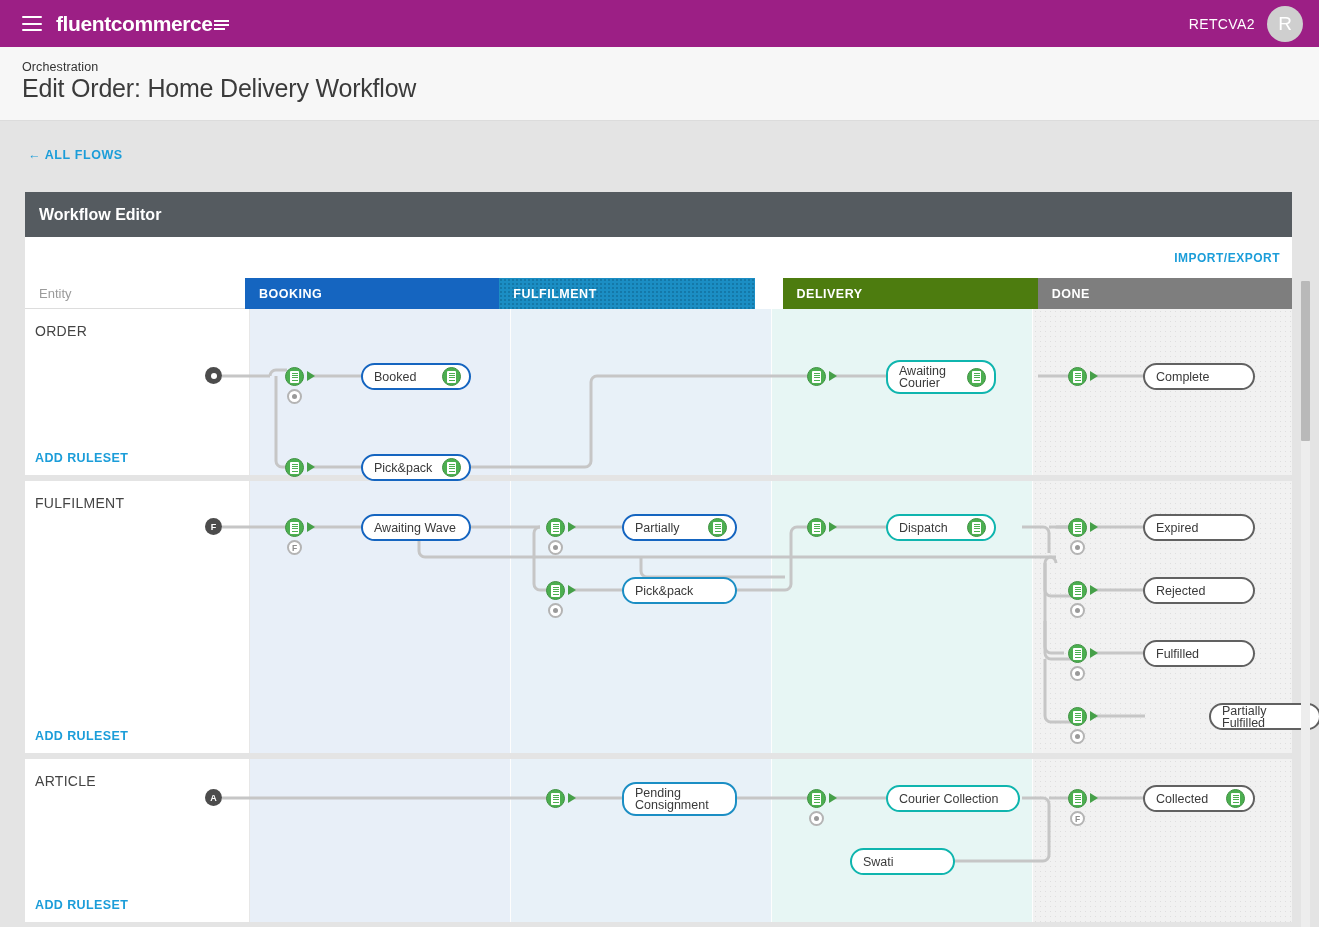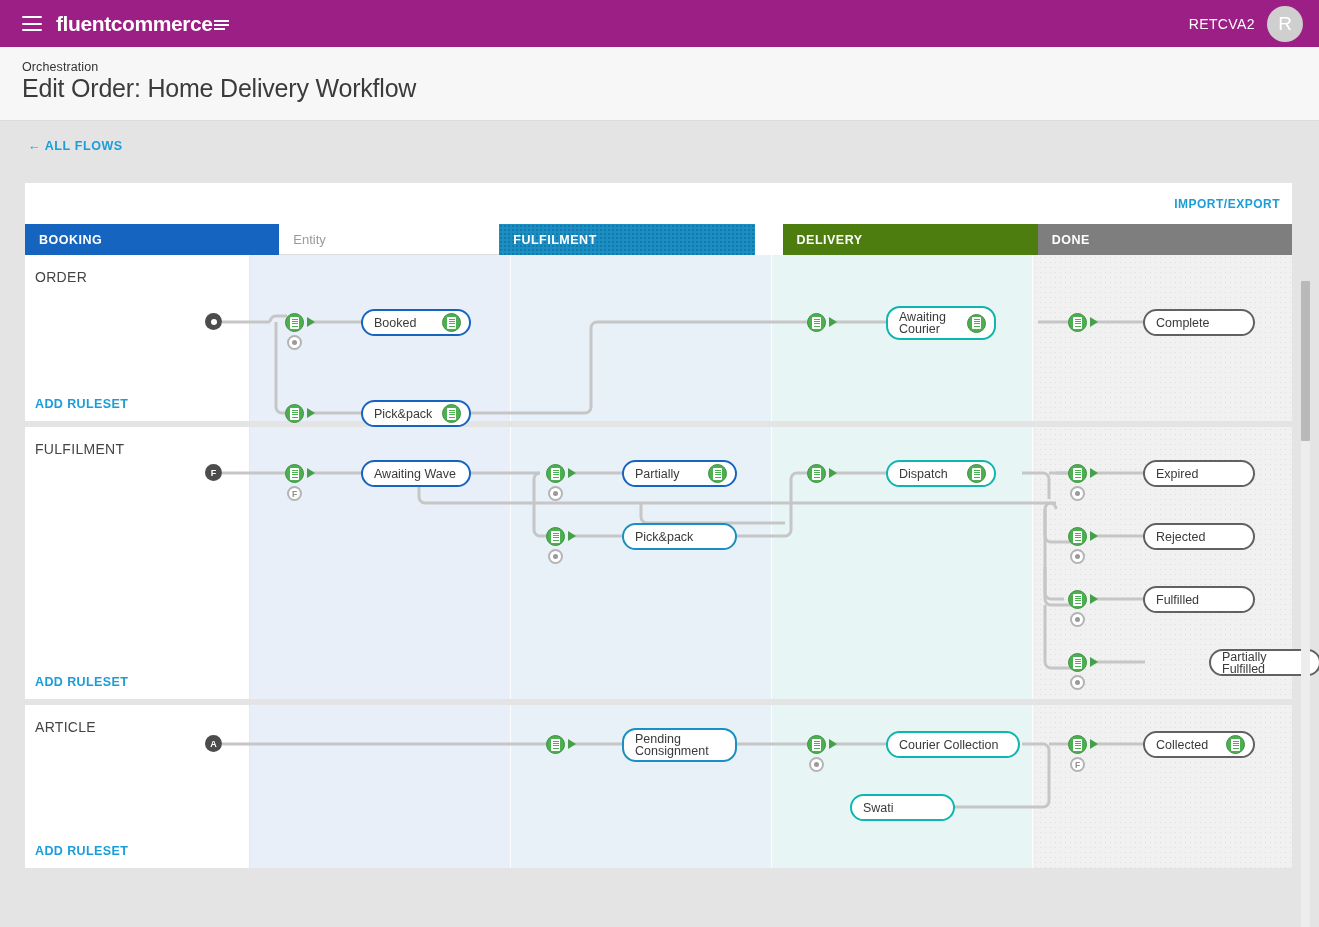--- a/index.html
+++ b/index.html
@@ -36,21 +36,21 @@
 
   
   .pagehead {
     background: #f7f7f7; border-bottom: 1px solid #dcdcdc;
     padding: 13px 0 15px 22px; height: 74px;
   }
   .crumb { font-size: 12.5px; font-weight: normal; color: #333; letter-spacing: .1px; }
   .pagetitle { font-size: 25px; color: #3b3b3b; margin-top: 0; letter-spacing: -.2px; }
 
   
-  .subbar { height: 62px; padding: 15px 0 0 28px; background: #e4e4e4; }
+  .subbar { height: 62px; padding: 15px 0 0 28px; background: #e4e4e4; margin-top: 9px; }
   .allflows { color: #1b9dd9; font-size: 12.5px; font-weight: bold; letter-spacing: .6px;
     text-decoration: none; cursor: pointer; }
 
   
   .panel { margin: 0 28px 0 25px; background: #fff; width: 1267px; }
   .panel-head { background: #555b60; color: #fff; height: 45px;
     display: flex; align-items: center; padding-left: 14px;
     font-size: 16px; font-weight: bold; }
   .panel-tools { height: 41px; background: #fff; display: flex; align-items: center;
     justify-content: flex-end; padding-right: 12px; }
@@ -166,27 +166,28 @@
 <div class="pagehead">
   <div class="crumb">Orchestration</div>
   <div class="pagetitle">Edit Order: Home Delivery Workflow</div>
 </div>
 
 <div class="subbar">
   <span class="allflows">← ALL FLOWS</span>
 </div>
 
 <div class="panel">
+  <div class="panel-head">Workflow Editor</div>
   <div class="panel-tools">
     <span class="importexport">IMPORT/EXPORT</span>
   </div>
 
   <div class="colhead">
+    <div class="ch entity" style="width:225px">Entity</div>
     <div class="ch booking" style="width:260px">BOOKING</div>
-    <div class="ch entity" style="width:225px">Entity</div>
     <div class="ch fulfilment" style="width:261px">FULFILMENT</div>
     <div class="ch delivery" style="width:261px">DELIVERY</div>
     <div class="ch done" style="width:260px">DONE</div>
   </div>
 
   <div class="grid">
 
     <div class="row" style="height:172px">
       <div class="rowlabelcell">
         <div class="rowlabel">ORDER</div>

